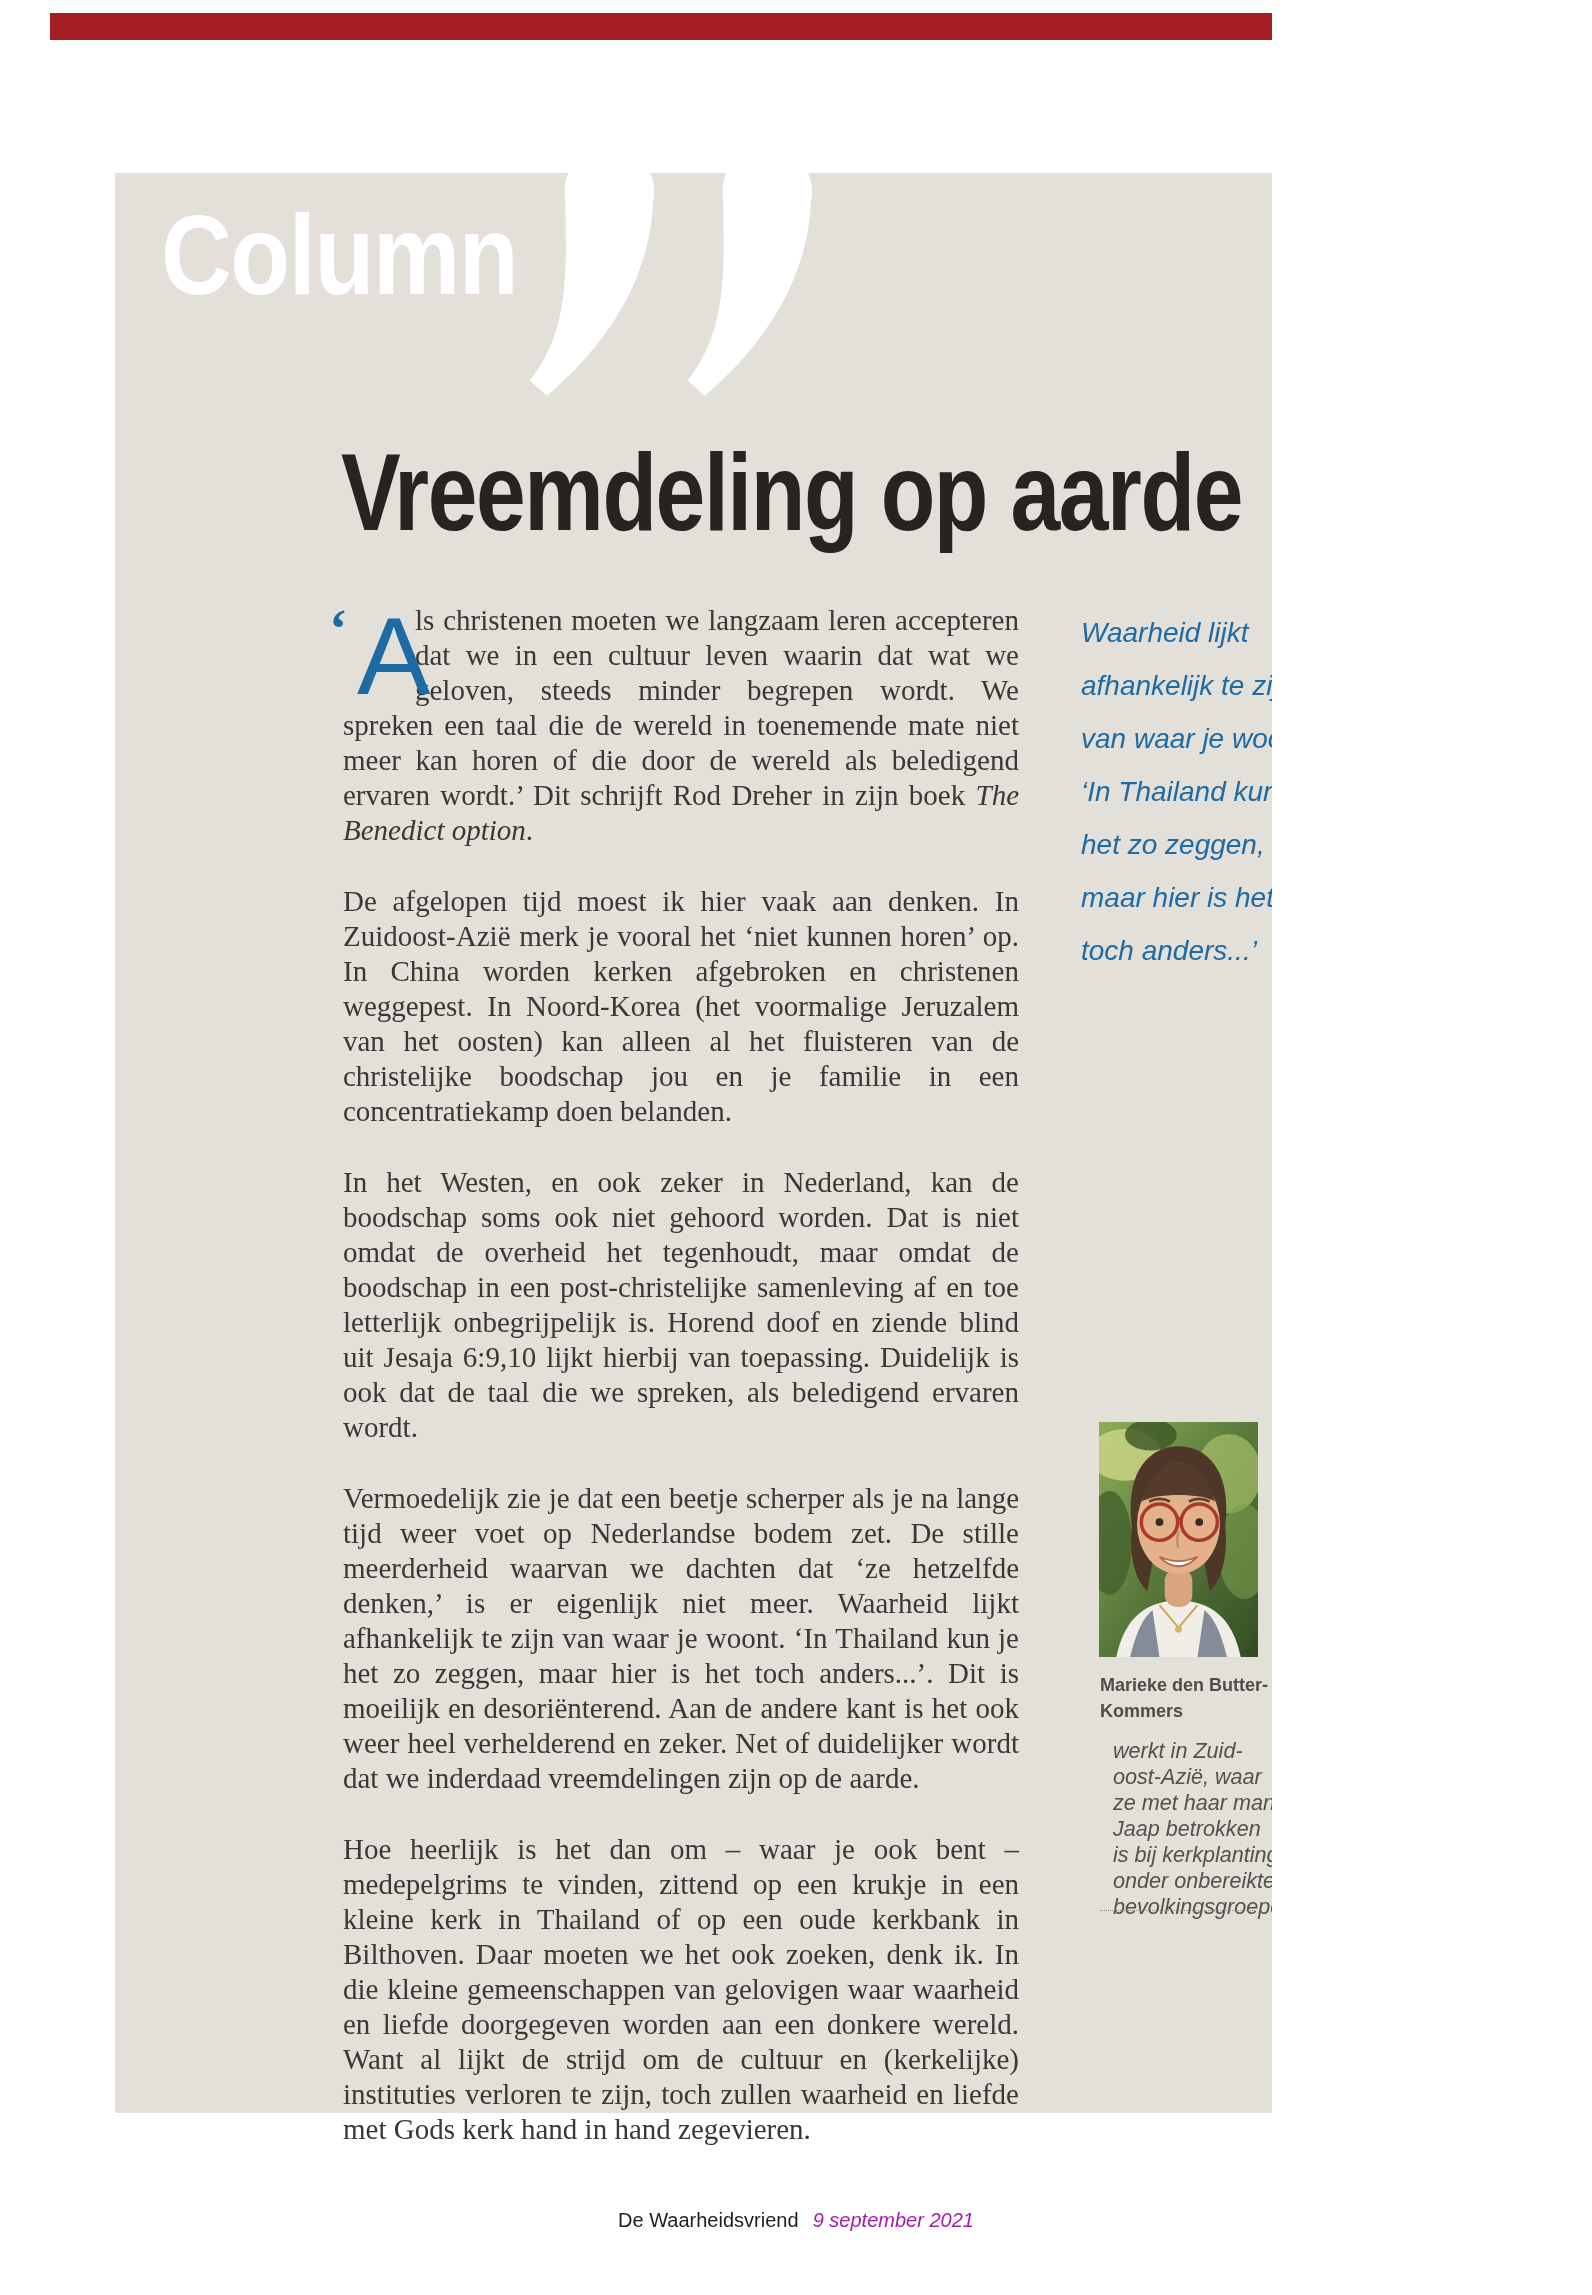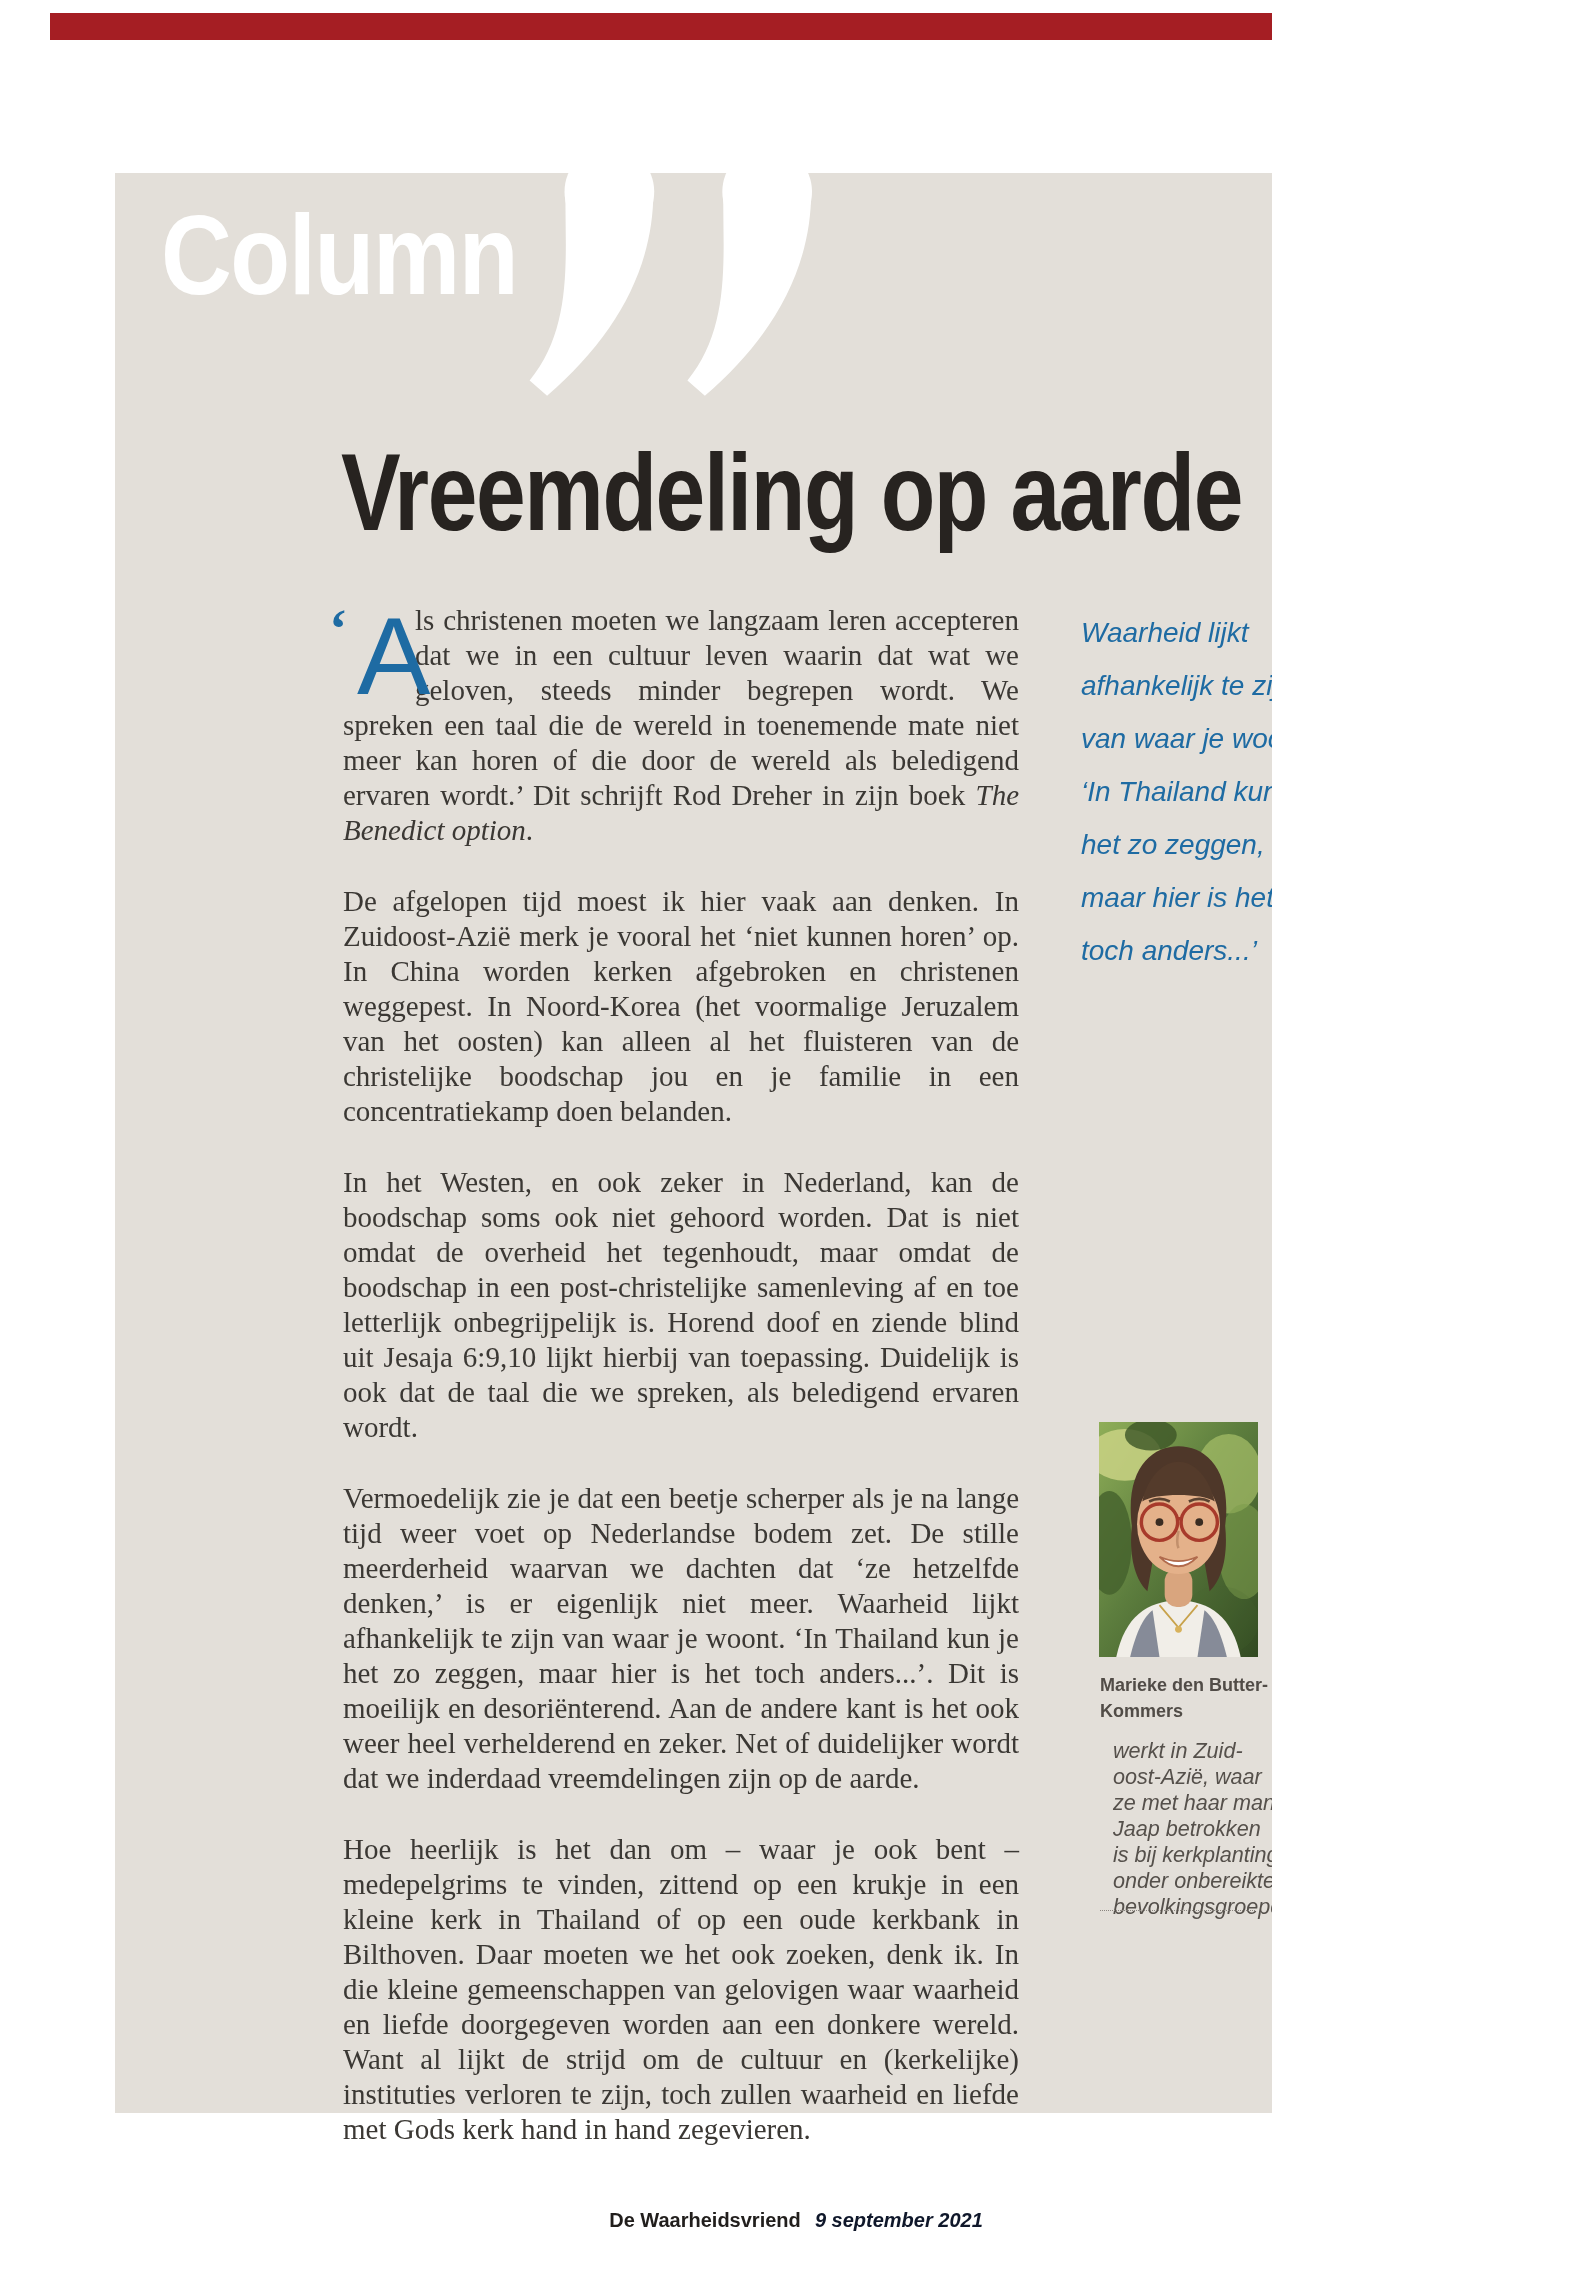--- a/index.html
+++ b/index.html
@@ -58,22 +58,22 @@
     position:absolute;left:1100px;top:1725px;width:169px;margin:13px;
     font-family:"Liberation Sans",sans-serif;font-style:italic;font-size:21.6px;line-height:26px;
     color:#55504b;
   }
   .capline{position:absolute;left:1100px;top:1910px;width:155px;border-bottom:1.7px dotted #8a857f;}
   
   .footer{
     position:absolute;left:0;top:2209px;width:1592px;text-align:center;
     font-size:20px;color:var(--footer_ink,#211e1c);
   }
-  .footer .mag{font-weight:700;font-style:normal;}
-  .footer .date{font-style:italic;font-weight:700;color:#0f172a;margin-left:8.6px;}
+  .footer .mag{font-weight:400;font-style:normal;}
+  .footer .date{font-style:italic;font-weight:400;color:#a21caf;margin-left:8.6px;}
   .pagenum{position:absolute;left:1496px;top:2209px;font-weight:700;font-size:20px;color:var(--footer_ink,#211e1c);}
 </style>
 </head>
 <body>
 
 <div id="page">
 
   <div id="topbar"></div>
 
   <div id="panel"></div>

